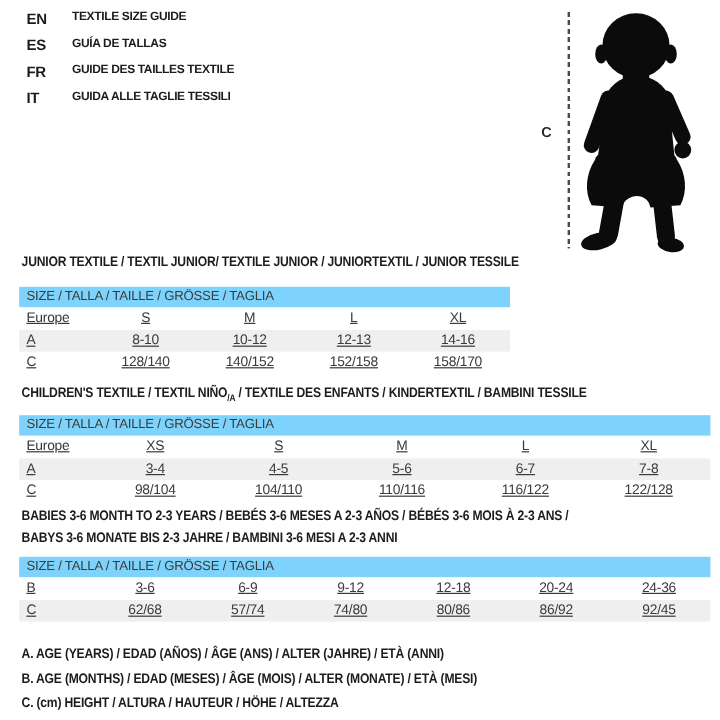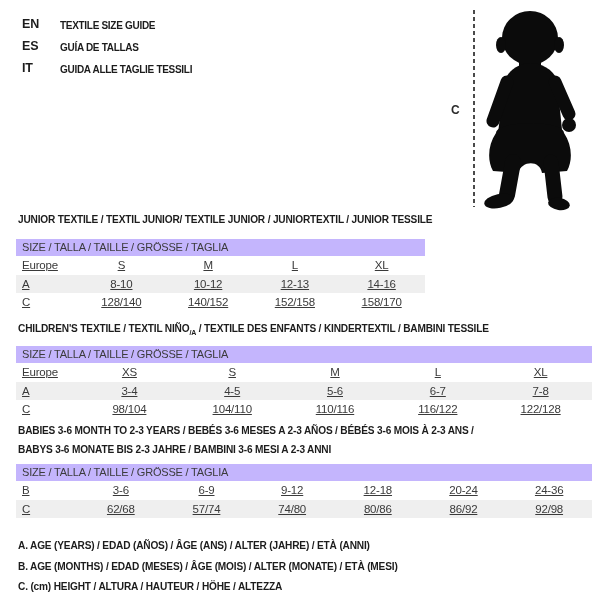--- a/index.html
+++ b/index.html
@@ -7,21 +7,21 @@
   body {
     position:relative;
     background:#ffffff;
     font-family:"Liberation Sans", sans-serif;
     color:#1c1c1c;
     overflow:hidden;
   }
 
   
   .lang-list { position:absolute; left:22px; top:9px; }
-  .lang-row { display:flex; height:22px; align-items:flex-end; }
+  .lang-row { display:flex; height:22px; align-items:flex-start; }
   .lang-code { width:38px; font-size:12.5px; font-weight:bold; letter-spacing:-0.2px; }
   .lang-label { font-size:10px; font-weight:bold; letter-spacing:-0.3px; white-space:nowrap; }
 
   
   .height-line {
     position:absolute; left:473px; top:10px; width:2px; height:197px;
     background:repeating-linear-gradient(to bottom, #4a4a4a 0 4px, transparent 4px 7px);
   }
   .height-label {
     position:absolute; left:451px; top:103px;
@@ -41,21 +41,21 @@
   #title-children { top:322px; }
   #title-babies   { top:421px; line-height:19px; }
 
   
   .size-table { position:absolute; left:16px; }
   #table-junior   { top:239px; width:409px; }
   #table-children { top:346px; width:576px; }
   #table-babies   { top:464px; width:576px; }
 
   .t-header {
-    height:17px; line-height:17px; background:#c4b5fd;
+    height:17px; line-height:17px; background:#7dd3fc;
     padding-left:6px; font-size:11px; letter-spacing:-0.2px; color:#3b3b3b;
     white-space:nowrap;
   }
   .t-row { display:grid; height:18.5px; align-items:center; font-size:11.5px; color:#3a3a3a;text-decoration:underline; }
   .cols-4 { grid-template-columns:62px repeat(4,1fr); }
   .cols-5 { grid-template-columns:62px repeat(5,1fr); }
   .cols-6 { grid-template-columns:62px repeat(6,1fr); }
   .t-row.stripe { background:#efefef; }
   .row-label { padding-left:6px; letter-spacing:-0.2px; }
   .cell { text-align:center; letter-spacing:-0.2px; }
@@ -72,20 +72,24 @@
 <body>
 
 <div class="lang-list">
   <div class="lang-row">
     <span class="lang-code">EN</span>
     <span class="lang-label">TEXTILE SIZE GUIDE</span>
   </div>
   <div class="lang-row">
     <span class="lang-code">ES</span>
     <span class="lang-label">GUÍA DE TALLAS</span>
+  </div>
+  <div class="lang-row">
+    <span class="lang-code">FR</span>
+    <span class="lang-label">GUIDE DES TAILLES TEXTILE</span>
   </div>
   <div class="lang-row">
     <span class="lang-code">IT</span>
     <span class="lang-label">GUIDA ALLE TAGLIE TESSILI</span>
   </div>
 </div>
 
 <div class="height-line"></div>
 <div class="height-label">C</div>
 <svg class="baby-svg" viewBox="0 0 114 204" aria-hidden="true">
@@ -179,21 +183,21 @@
     <span class="cell">20-24</span>
     <span class="cell">24-36</span>
   </div>
   <div class="t-row cols-6 stripe">
     <span class="row-label">C</span>
     <span class="cell">62/68</span>
     <span class="cell">57/74</span>
     <span class="cell">74/80</span>
     <span class="cell">80/86</span>
     <span class="cell">86/92</span>
-    <span class="cell">92/98</span>
+    <span class="cell">92/45</span>
   </div>
 </div>
 
 <div class="footnotes">
   <div class="footnote">A. AGE (YEARS) / EDAD (AÑOS) / ÂGE (ANS) / ALTER (JAHRE) / ETÀ (ANNI)</div>
   <div class="footnote">B. AGE (MONTHS) / EDAD (MESES) / ÂGE (MOIS) / ALTER (MONATE) / ETÀ (MESI)</div>
   <div class="footnote">C. (cm) HEIGHT / ALTURA / HAUTEUR / HÖHE / ALTEZZA</div>
 </div>
 
 </body></html>

